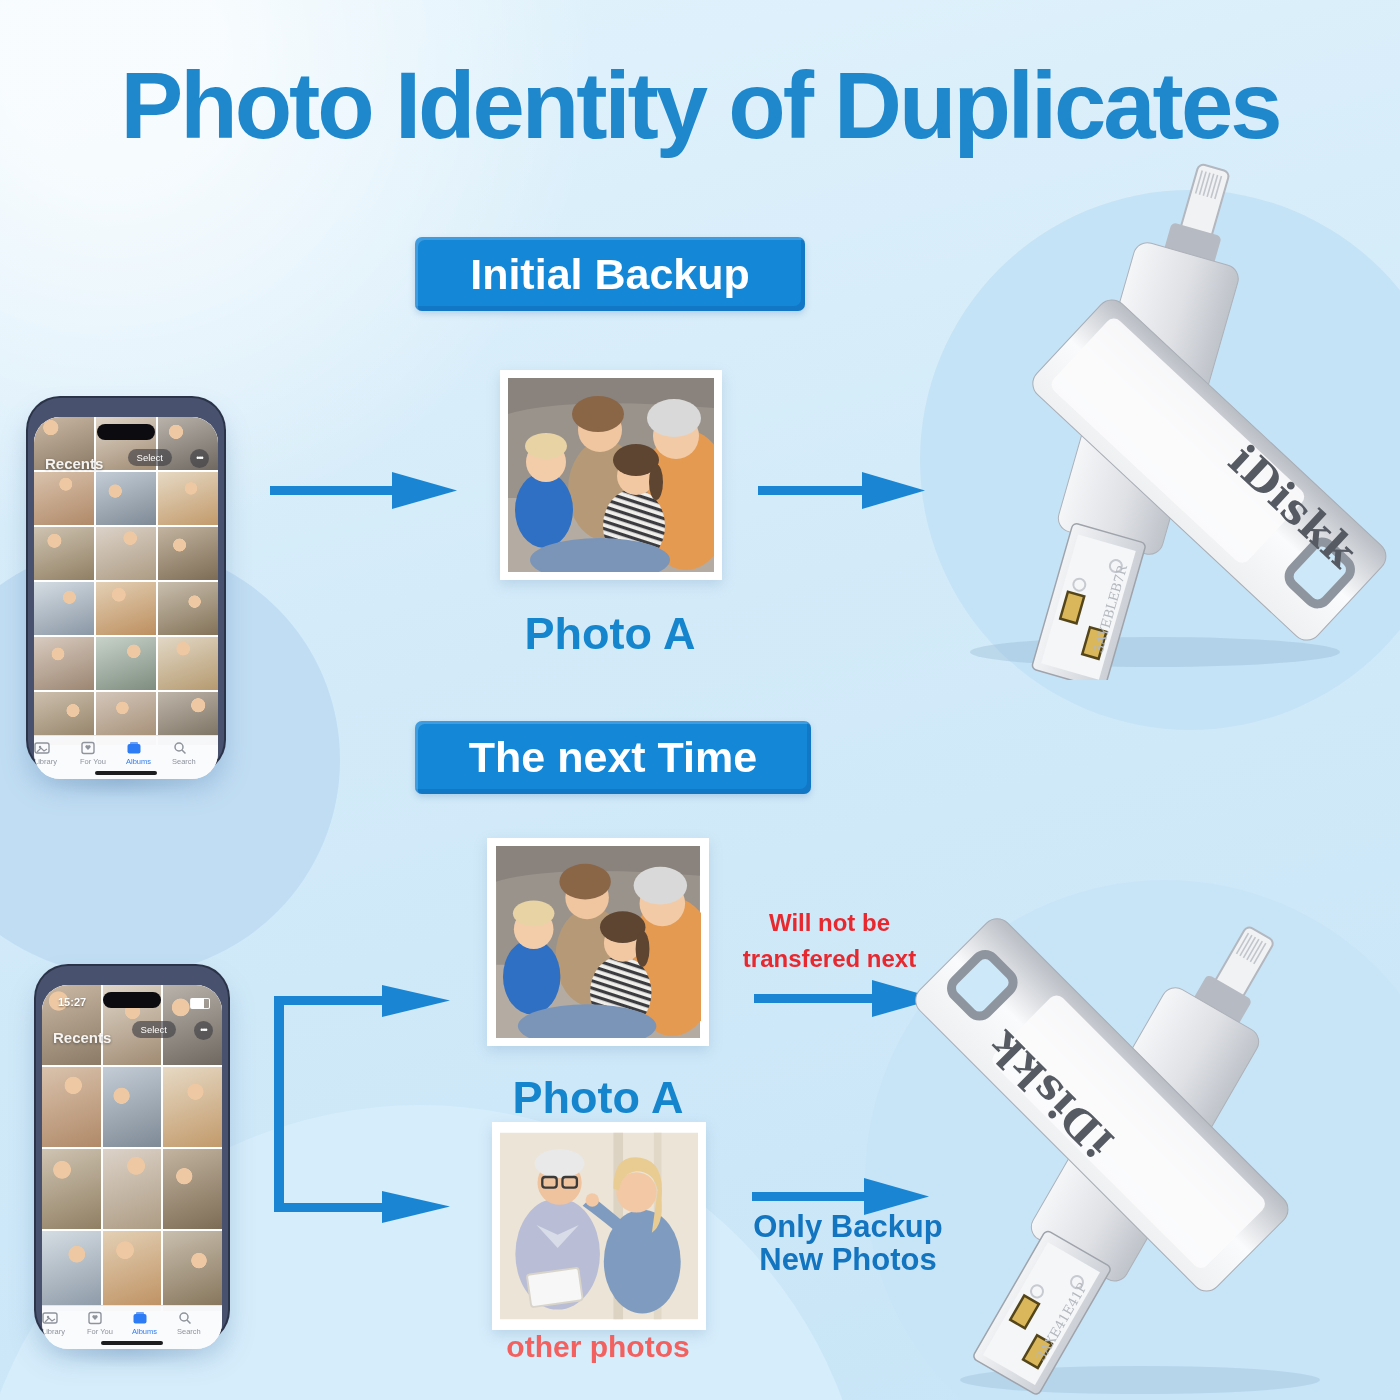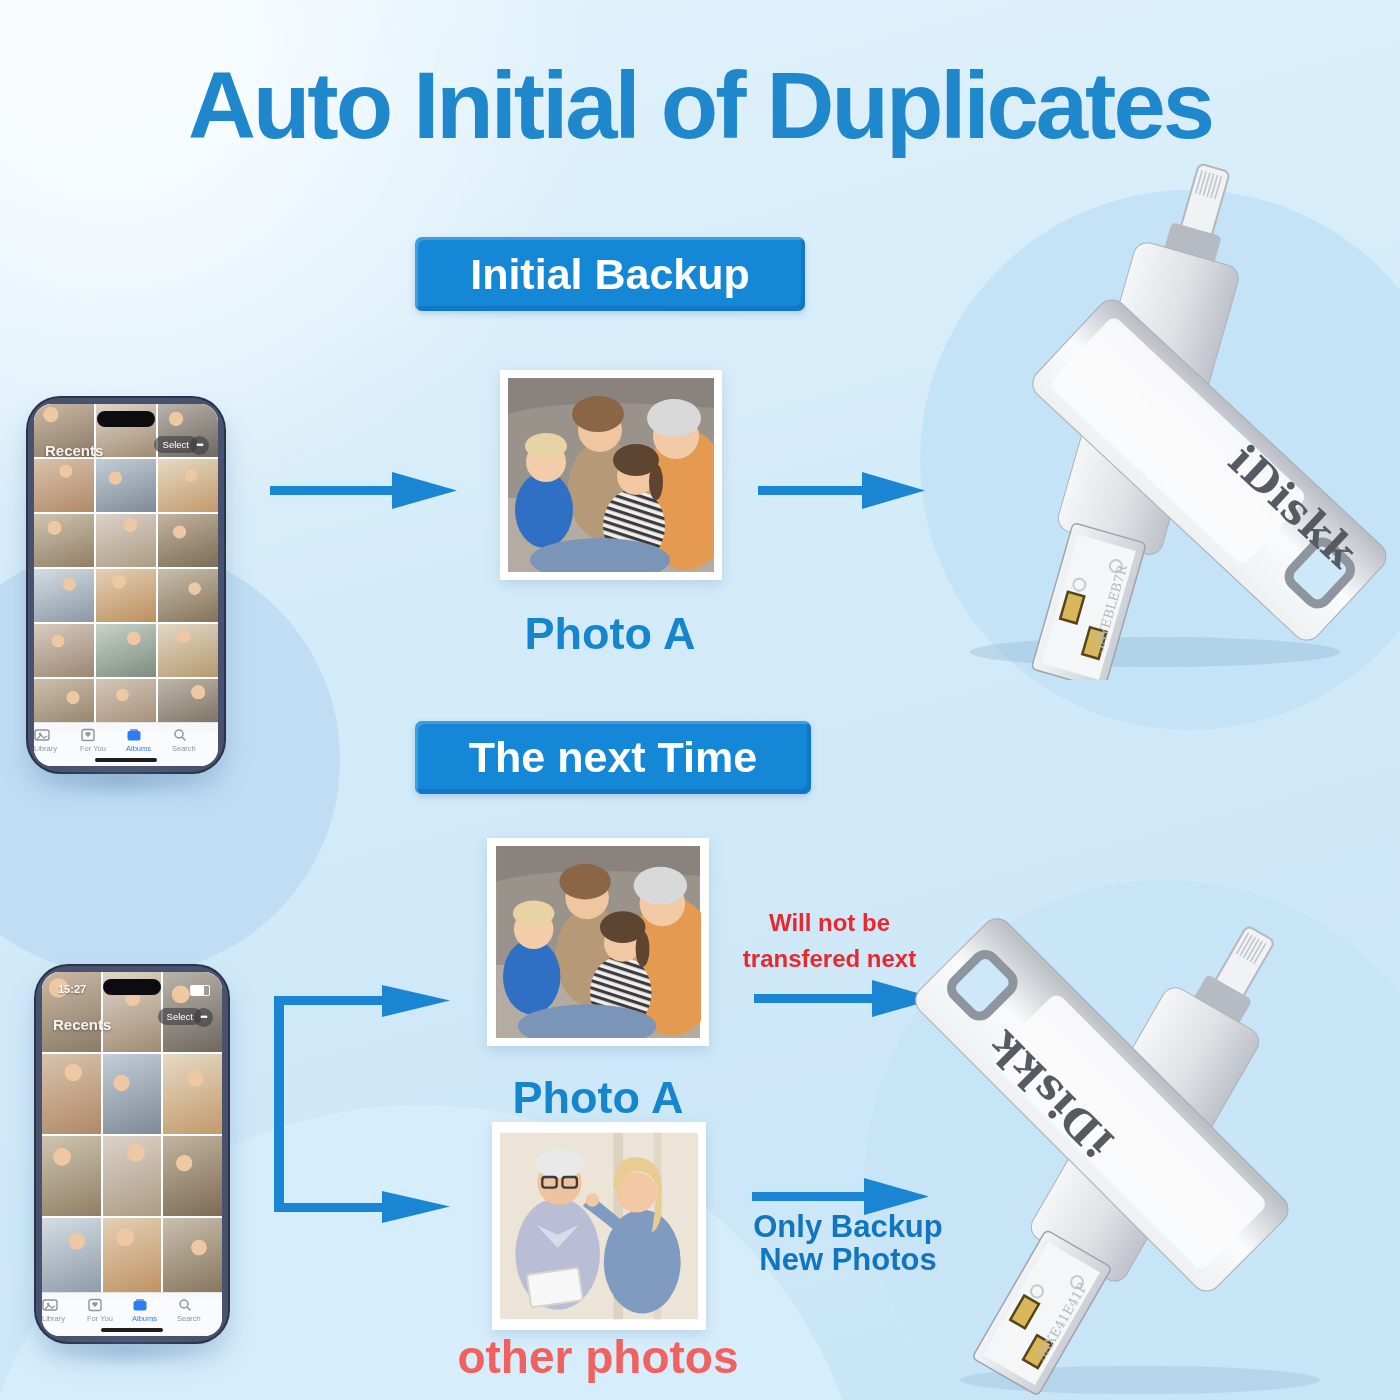--- a/index.html
+++ b/index.html
@@ -21,76 +21,76 @@
     background:#1587d7;color:#ffffff;font-weight:bold;font-size:43px;border-radius:7px;
     box-shadow:inset 3px 3px 0 rgba(255,255,255,.18), inset -4px -5px 0 rgba(10,80,150,.28),
     0 3px 6px rgba(90,140,190,.3);}
   .badge-1{left:415px;top:237px;width:390px;height:74px;}
   .badge-2{left:415px;top:721px;width:396px;height:73px;}
 
   
   .phone{position:absolute;background:#48526e;border-radius:32px;padding:6px;
     box-shadow:0 0 0 2px #2b3349, 0 16px 26px rgba(90,130,175,.35);}
   .phone-screen{position:relative;width:100%;height:100%;background:#fdfdfd;
-    border-radius:18px;overflow:hidden;}
+    border-radius:26px;overflow:hidden;margin-top:13px;}
   .photo-grid{position:absolute;top:0;left:0;right:0;display:grid;
     grid-template-columns:repeat(3,1fr);gap:2px;background:#fff;}
   .grid-1{grid-auto-rows:53px;}
   .grid-2{grid-auto-rows:80px;}
   .tile{width:100%;height:100%;}
   .dyn-island{position:absolute;top:7px;left:50%;transform:translateX(-50%);
     width:58px;height:16px;background:#0c0c10;border-radius:9px;z-index:5;}
   .p-time{position:absolute;top:11px;left:16px;color:#fff;font-size:11px;font-weight:bold;
     text-shadow:0 1px 2px rgba(0,0,0,.45);z-index:5;text-align:center;}
   .p-batt{position:absolute;top:13px;right:12px;width:18px;height:9px;border:1px solid rgba(255,255,255,.9);
     border-radius:2px;z-index:5;background:linear-gradient(90deg,#fff 0 70%,transparent 70%);}
   .p-header{position:absolute;left:11px;color:#ffffff;font-weight:bold;font-size:15px;
     text-shadow:0 1px 3px rgba(0,0,0,.45);z-index:4;opacity:.9;}
-  .select-pill{position:absolute;right:20px;background:rgba(60,60,66,.62);color:#fff;
+  .select-pill{position:absolute;right:46px;background:rgba(60,60,66,.62);color:#fff;
     font-size:9.5px;padding:3px 9px;border-radius:10px;z-index:4;}
   .more-pill{position:absolute;right:9px;width:19px;height:19px;background:rgba(60,60,66,.62);
     border-radius:50%;color:#fff;font-size:9px;line-height:19px;text-align:center;z-index:4;letter-spacing:-1px;}
   .tab-bar{position:absolute;bottom:0;left:0;right:0;height:44px;
     background:rgba(250,251,253,.97);border-top:1px solid #e2e4e8;display:flex;
     z-index:6;padding-top:5px;box-sizing:border-box;}
   .tab{flex:1;display:flex;flex-direction:column;align-items:flex-start;gap:2px;
     color:#8e939c;font-size:7.5px;}
   .tab.active{color:#2e7cf5;}
   .tab svg{width:16px;height:14px;display:block;}
   .home-bar{position:absolute;bottom:4px;left:50%;transform:translateX(-50%);
     width:62px;height:4px;border-radius:2px;background:#1d1d20;z-index:7;}
   .reflection{position:absolute;border-radius:50%;
     background:radial-gradient(ellipse at center, rgba(105,145,185,.28), rgba(105,145,185,0) 70%);}
 
   
   .photo-card{position:absolute;background:#ffffff;padding:8px;
     box-shadow:0 5px 12px rgba(115,150,190,.28);}
   .photo-card svg{display:block;}
   .caption-blue{position:absolute;color:#1585ce;font-size:45px;font-weight:bold;text-align:center;}
-  .caption-coral{position:absolute;color:#f2605f;font-size:46px;font-weight:bold;text-align:center;}
+  .caption-coral{position:absolute;color:#f2605f;font-size:30px;font-weight:bold;text-align:center;}
   .note-red{position:absolute;color:#e8282f;font-size:24px;font-weight:bold;
     text-align:center;line-height:36px;}
   .note-blue{position:absolute;color:#1374c0;font-size:31px;font-weight:bold;
     text-align:center;line-height:33px;}
   .arrow{position:absolute;fill:#1a86d3;}
   .usb{position:absolute;}
   .usb text{font-family:"DejaVu Serif",serif;}
   .serial{font-family:"Liberation Sans",sans-serif;}
 </style>
 </head>
 <body>
 
 <div class="canvas">
 
   <div class="bg-circle c1"></div>
   <div class="bg-circle c2"></div>
   <div class="bg-circle c3"></div>
   <div class="bg-circle c4"></div>
 
-  <div class="title">Auto Initial of Duplicates</div>
+  <div class="title">Photo Identity of Duplicates</div>
 
   <div class="badge badge-1">Initial Backup</div>
   <div class="badge badge-2">The next Time</div>
 
   <div class="phone" style="left:28px;top:398px;width:184px;height:362px;">
     <div class="phone-screen">
       <div class="photo-grid grid-1" id="grid1">
           <div class="tile" style="background: radial-gradient(circle at 28% 20%, rgb(238, 200, 162) 0px, rgb(238, 200, 162) 12%, rgba(0, 0, 0, 0) 13%), linear-gradient(160deg, rgb(203, 185, 165), rgb(138, 122, 102));"></div>
           <div class="tile" style="background: radial-gradient(circle at 51% 33%, rgb(238, 200, 162) 0px, rgb(238, 200, 162) 12%, rgba(0, 0, 0, 0) 13%), linear-gradient(160deg, rgb(224, 214, 201), rgb(160, 139, 115));"></div>
           <div class="tile" style="background: radial-gradient(circle at 30% 28%, rgb(238, 200, 162) 0px, rgb(238, 200, 162) 12%, rgba(0, 0, 0, 0) 13%), linear-gradient(160deg, rgb(185, 179, 171), rgb(110, 104, 97));"></div>

